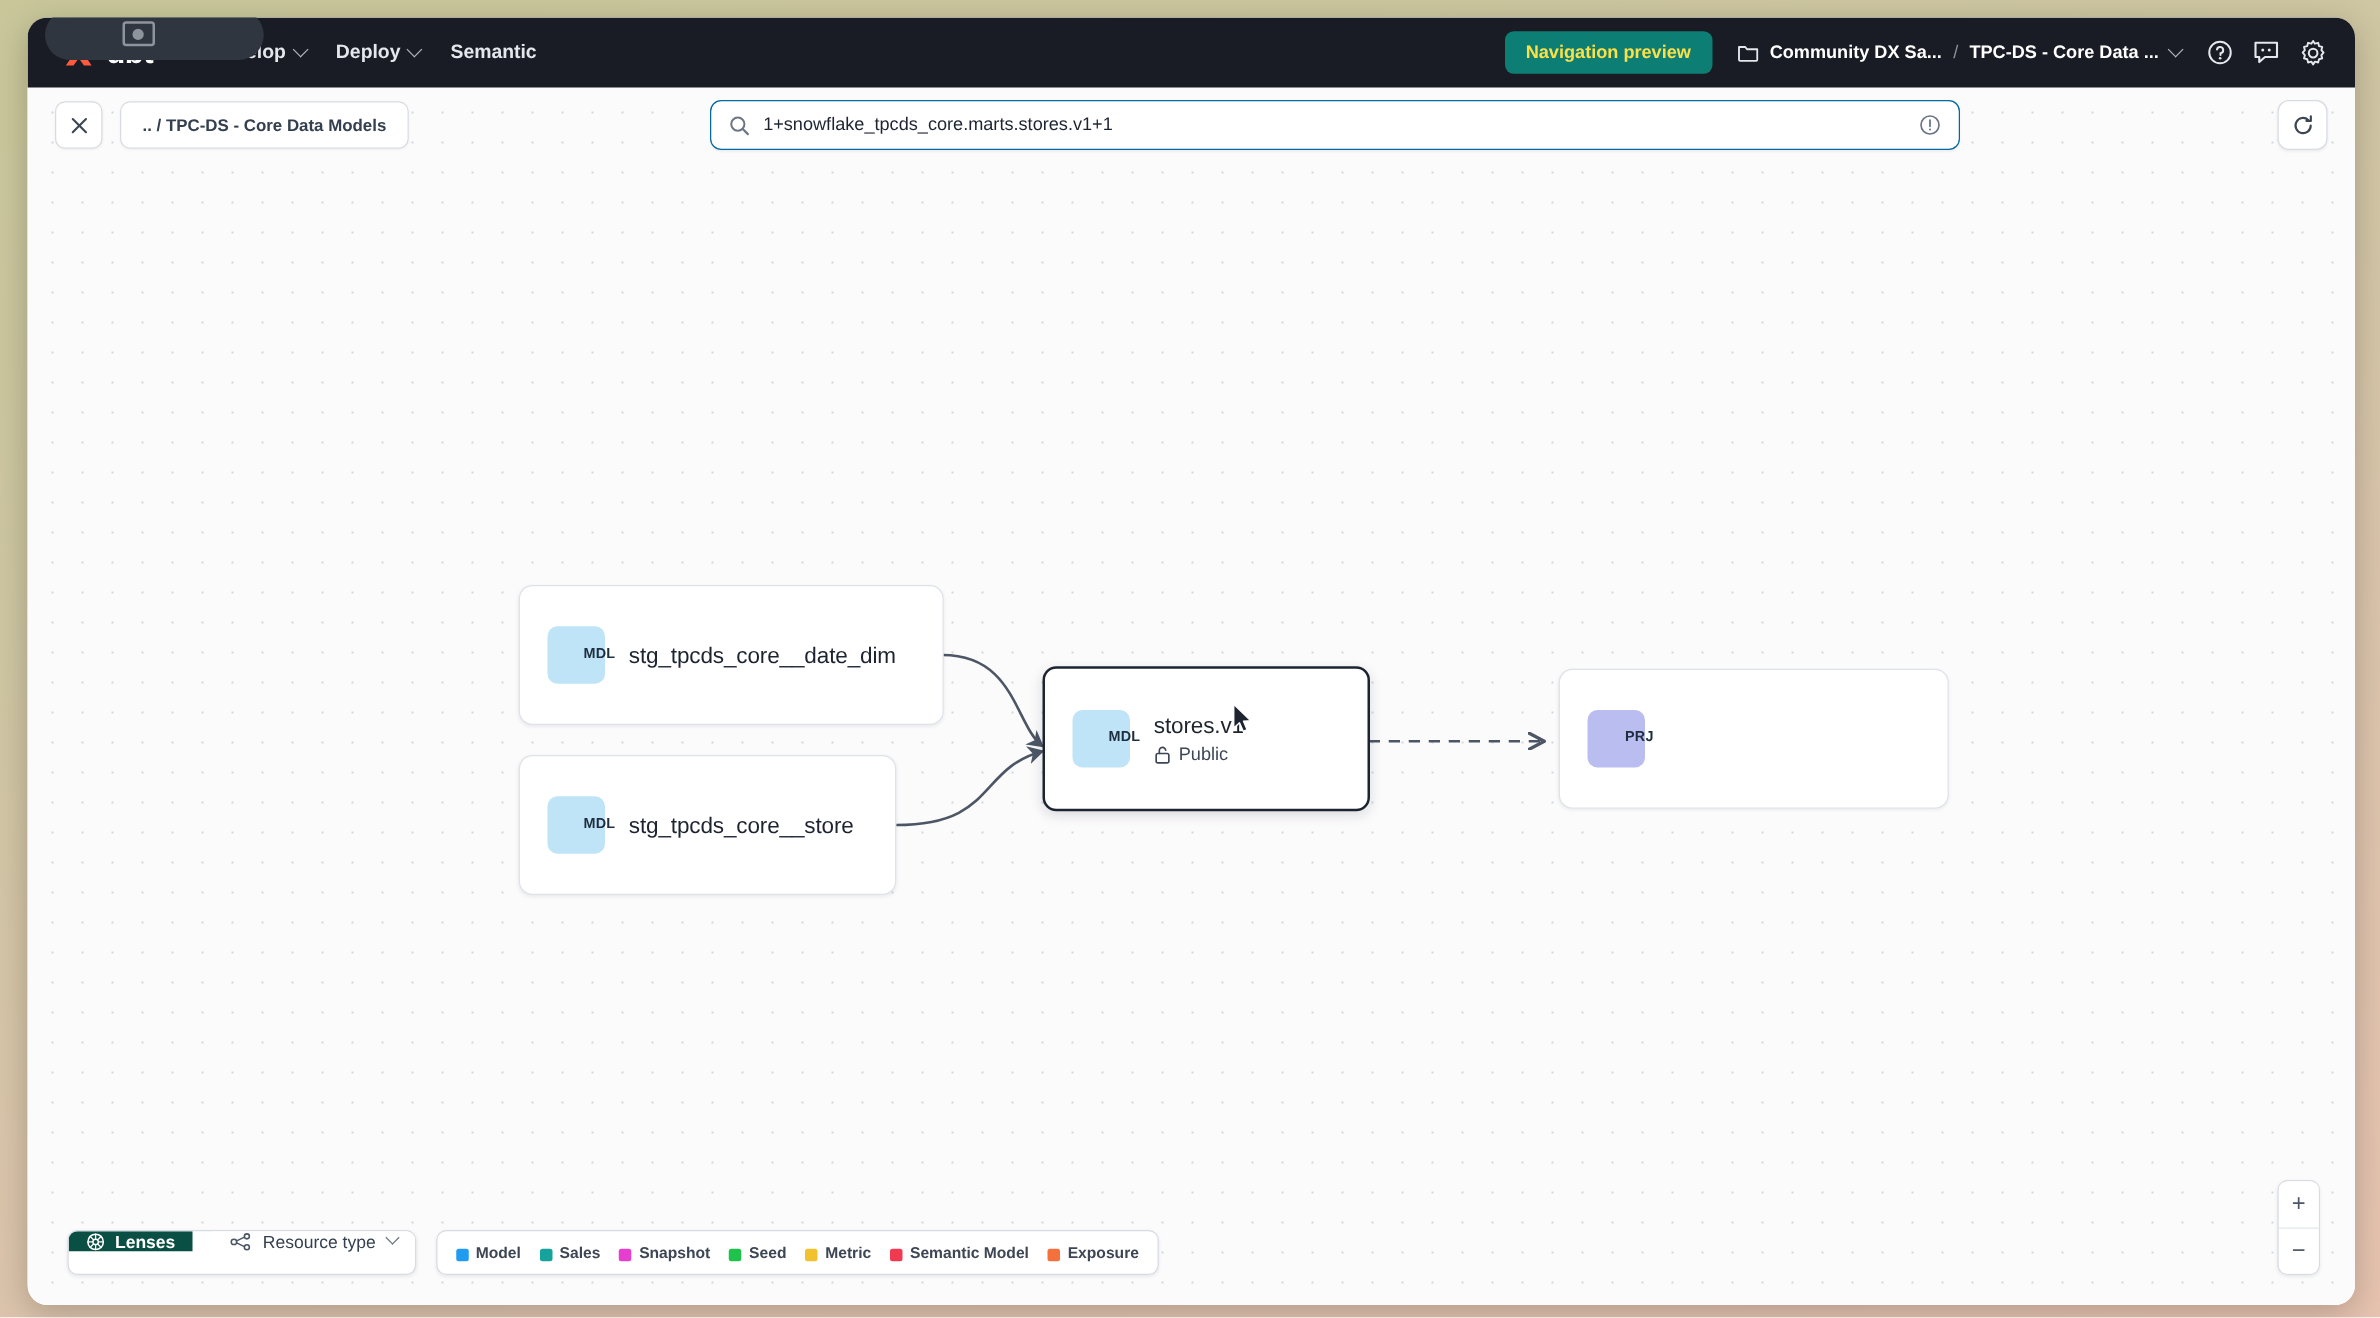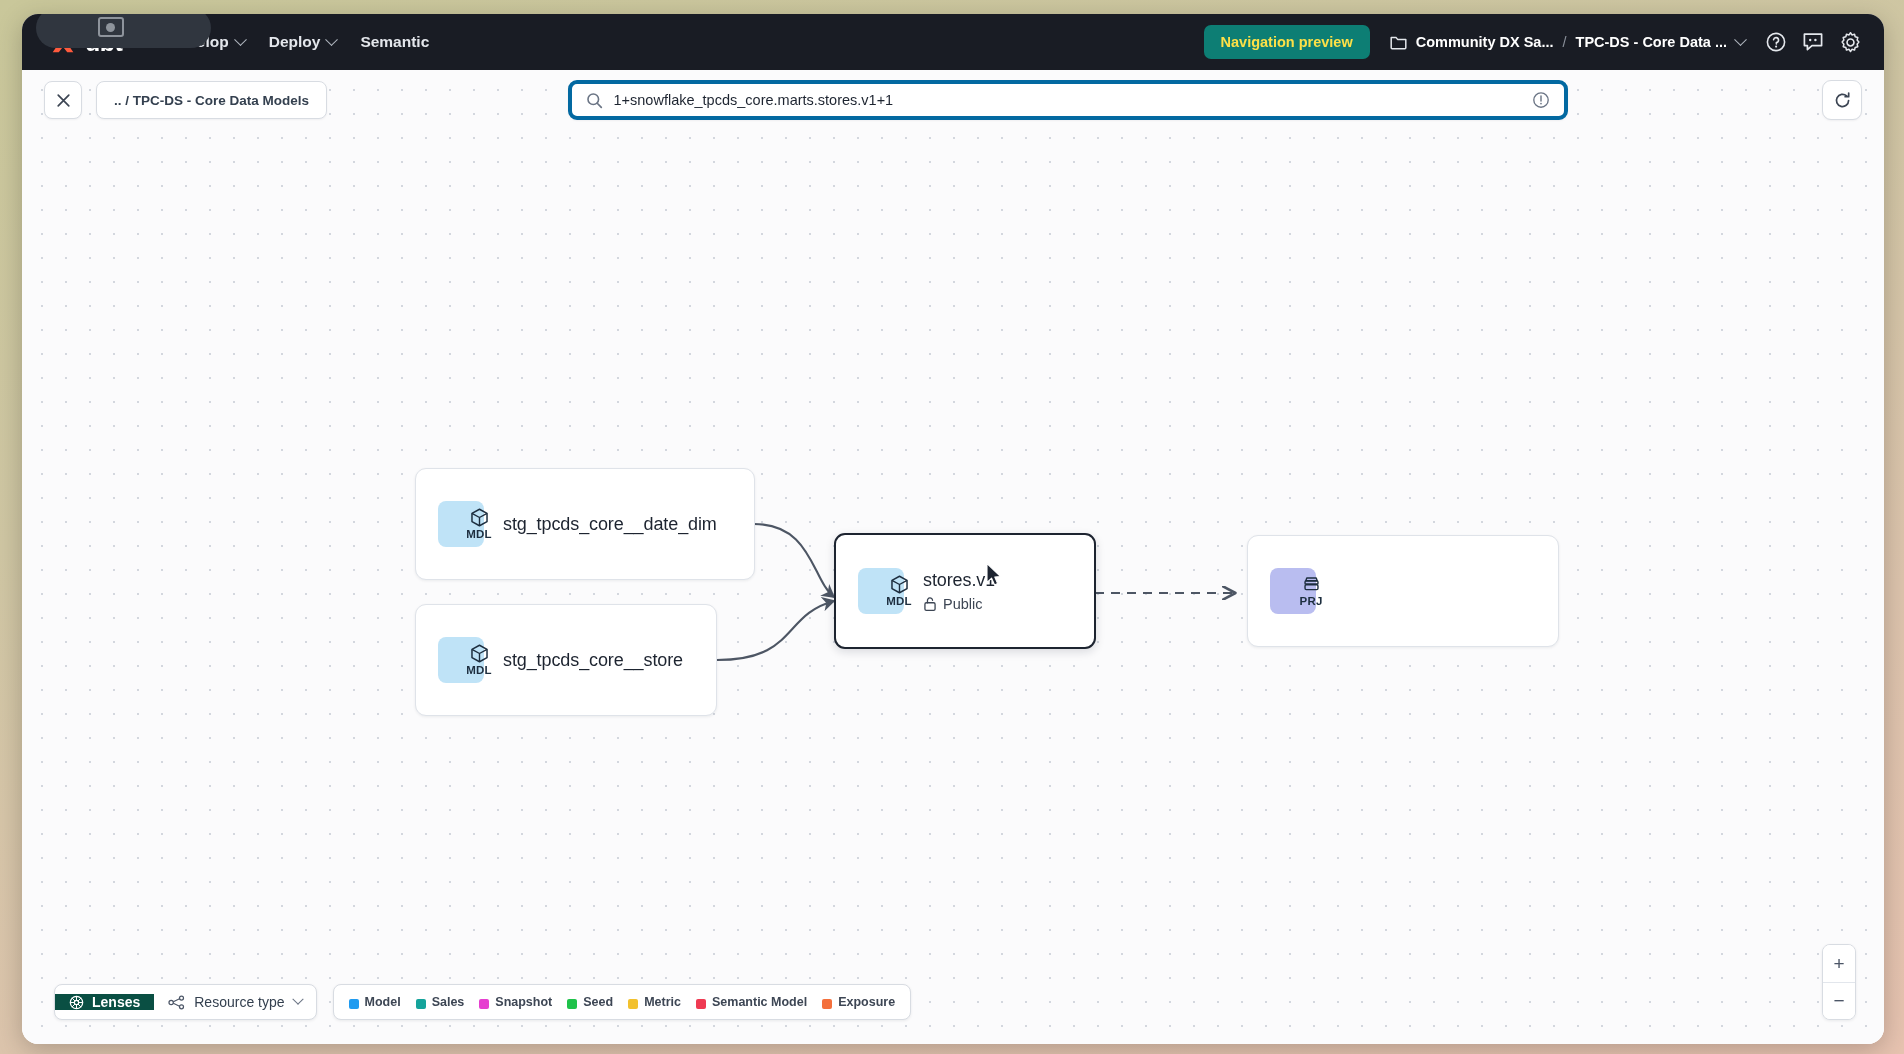--- a/index.html
+++ b/index.html
@@ -172,21 +172,21 @@
     cursor: pointer;
     box-shadow: 0 1px 2px rgba(16,24,40,0.05);
     white-space: nowrap;
   }
   .tb-mid { flex: 1 1 auto; display: flex; justify-content: center; }
   #searchbox {
     position: relative;
     width: 1000px;
     height: 40px;
     background: #ffffff;
-    border: 4px solid #0369a1;
+    border: 1px solid #0369a1;
     border-radius: 9px;
     display: flex;
     align-items: center;
     padding: 12px 14px;
     gap: 11px;
     box-shadow: 0 1px 2px rgba(16,24,40,0.05);
   }
   #searchbox input {
     flex: 1 1 auto;
     border: none;
@@ -239,21 +239,21 @@
   }
   .node.selected {
     border: 2.5px solid #1d2430;
     box-shadow: 0 3px 10px rgba(16,24,40,0.14);
   }
   .badge {
     width: 46px;
     height: 46px;
     border-radius: 8px;
     display: flex;
-    flex-direction: column;
+    flex-direction: row;
     align-items: center;
     justify-content: center;
     gap: 1px;
     flex: 0 0 auto;
     padding-left: 36px;
   }
   .badge.mdl { background: #bfe3f7; }
   .badge.prj { background: #b9bdf0; }
   .badge .blabel {
     font-size: 11.5px;
@@ -292,27 +292,28 @@
     position: absolute;
     left: 32px;
     bottom: 24px;
     display: flex;
     align-items: center;
     gap: 16px;
     z-index: 4;
   }
   .bb-group {
     display: flex;
-    align-items: center;
+    align-items: flex-start;
     background: #ffffff;
     border: 1px solid #d8dce2;
     border-radius: 8px;
     overflow: hidden;
     height: 36px;
     box-shadow: 0 1px 3px rgba(16,24,40,0.08);
+    gap: 16px;
   }
   .lenses-btn {
     background: #0a4f43;
     color: #ffffff;
     display: flex;
     align-items: center;
     gap: 8px;
     padding: 0 14px;
     font-size: 14px;
     font-weight: bold;

